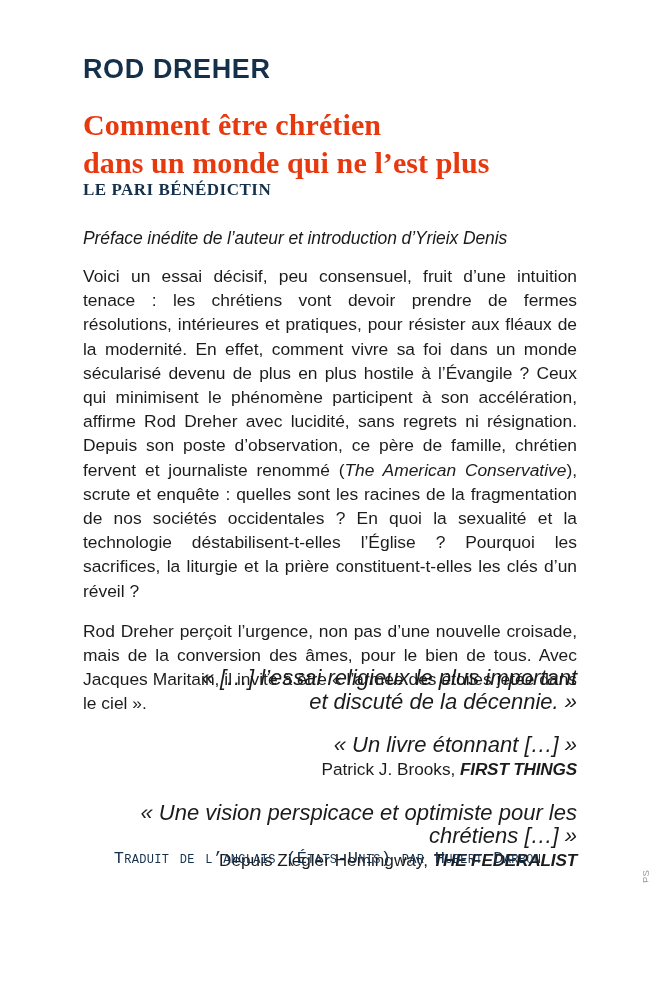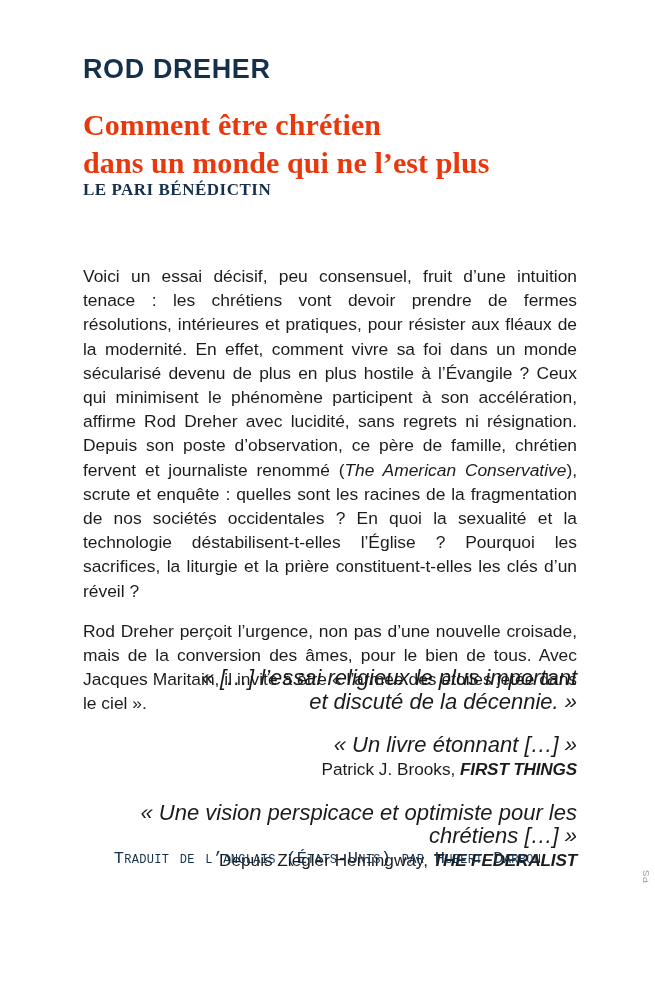--- a/index.html
+++ b/index.html
@@ -191,20 +191,21 @@
 
   <div class="author-name">ROD DREHER</div>
 
   <div class="book-title">
     <span class="tline">Comment être chrétien</span>
     <span class="tline">dans un monde qui ne l’est plus</span>
   </div>
 
   <div class="book-subtitle">LE PARI BÉNÉDICTIN</div>
 
+  <div class="preface-line">Préface inédite de l’auteur et introduction d’Yrieix Denis</div>
 
   <div class="blurb">
     <p><span>Voici un essai décisif, peu consensuel, fruit d’une intuition tenace : les chrétiens vont devoir prendre de fermes résolutions, intérieures et pratiques, pour résister aux fléaux de la modernité. En effet, comment vivre sa foi dans un monde sécularisé devenu de plus en plus hostile à l’Évangile ? Ceux qui minimisent le phénomène participent à son accélération, affirme Rod Dreher avec lucidité, sans regrets ni résignation. Depuis son poste d’observation, ce père de famille, chrétien fervent et journaliste renommé (</span><i>The American Conservative</i><span>), scrute et enquête : quelles sont les racines de la fragmentation de nos sociétés occidentales ? En quoi la sexualité et la technologie déstabilisent-t-elles l’Église ? Pourquoi les sacrifices, la liturgie et la prière constituent-t-elles les clés d’un réveil ?</span></p>
     <p>Rod Dreher perçoit l’urgence, non pas d’une nouvelle croisade, mais de la conversion des âmes, pour le bien de tous. Avec Jacques Maritain, il invite à être « l’armée des étoiles jetée dans le ciel ».</p>
   </div>
 
   <div class="reviews">
 
     <div class="review-block">
       <div class="review-quote">

